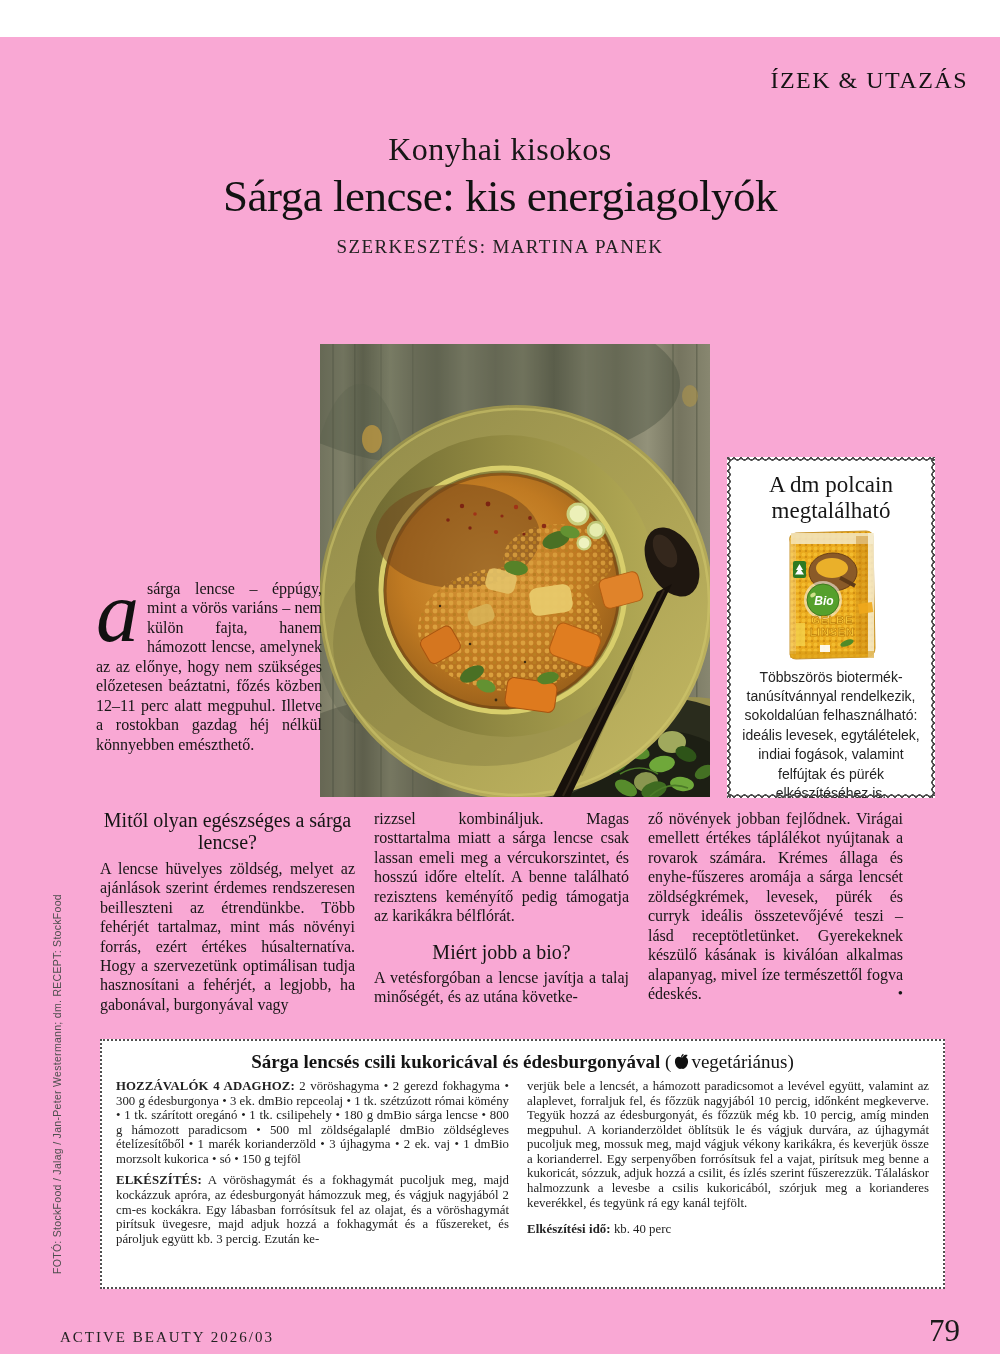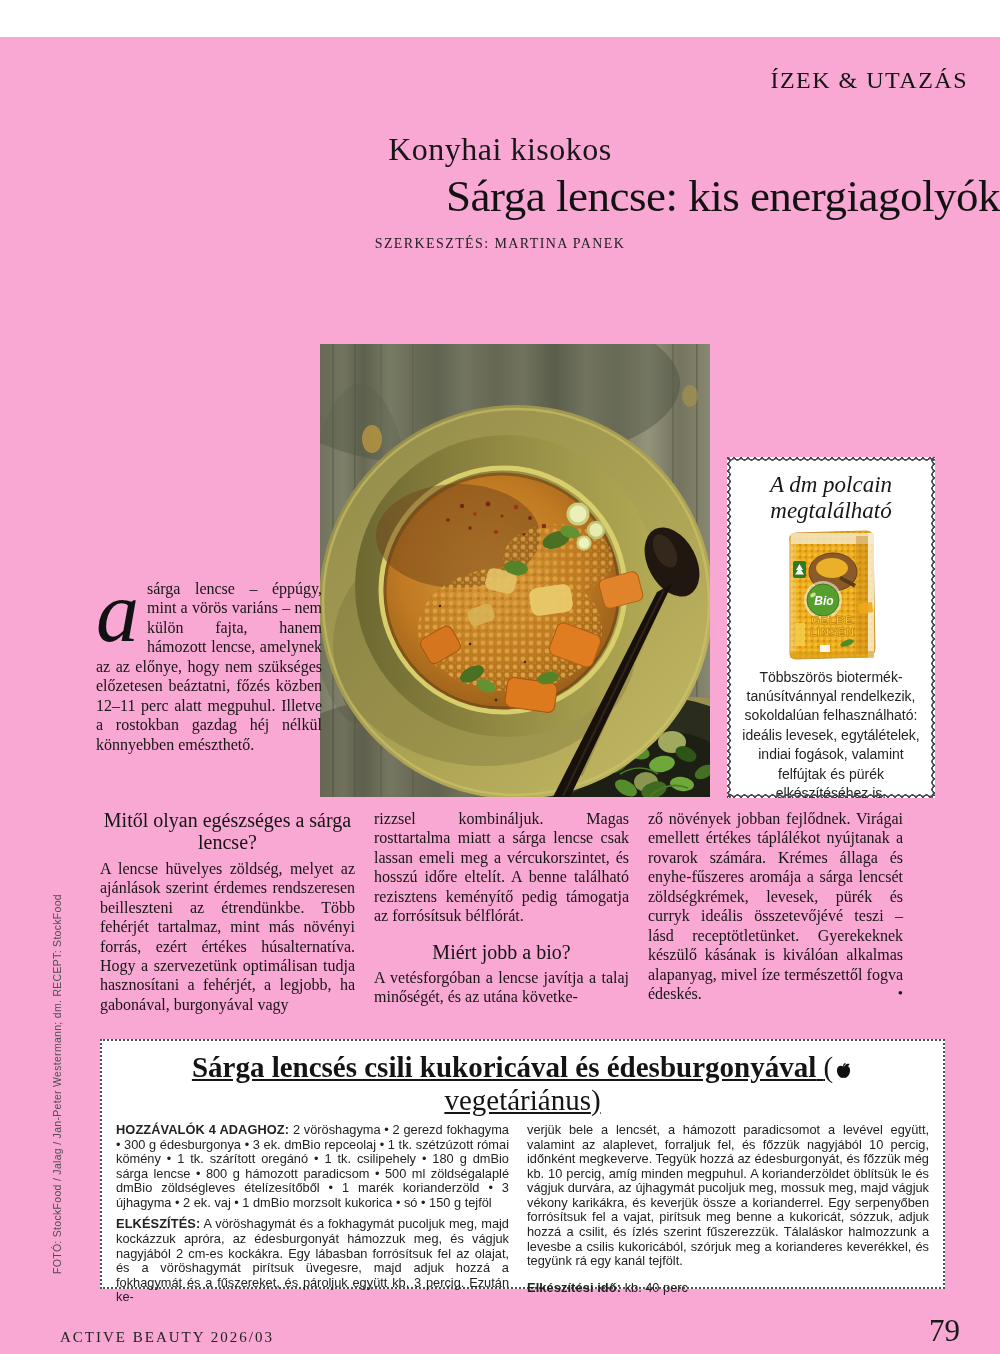--- a/index.html
+++ b/index.html
@@ -4,41 +4,41 @@
 <style>
   html,body{margin:0;padding:0;background:#ffffff;}
   .page{position:relative;width:1000px;height:1354px;background:#f9a8d4;overflow:hidden;
         font-family:"Liberation Serif",serif;color:#1b1b1b;margin-top:37px;}
 
   .section-label{position:absolute;top:30px;right:32px;font-size:24px;letter-spacing:1.5px;
         font-family:"Liberation Serif",serif;color:#141414;}
 
   .masthead{position:absolute;top:94px;left:0;width:100%;text-align:center;}
   .kicker{font-size:32px;letter-spacing:.5px;color:#171717;}
-  .title{margin:2px 0 0;font-size:45px;font-weight:400;letter-spacing:-.5px;color:#121212;text-align:right;}
+  .title{margin:2px 0 0;font-size:45px;font-weight:400;letter-spacing:-.5px;color:#121212;}
   .subtitle{width:800px;margin:12px auto 0;font-size:23.5px;line-height:1.26;color:#1d1d1d;}
-  .byline{margin-top:14px;font-size:14px;letter-spacing:1.4px;color:#222;}
+  .byline{margin-top:14px;font-size:19px;letter-spacing:1.4px;color:#222;}
 
   .photo{position:absolute;left:320px;top:307px;width:390px;height:453px;}
   .photo svg{display:block;}
 
   
   .dm-box{position:absolute;left:727px;top:420px;width:208px;height:341px;box-sizing:border-box;
         background:#fff;text-align:center;}
   .wavy-h{position:absolute;left:0;width:100%;height:5px;
         background:radial-gradient(circle at 3.5px -0.5px, rgba(0,0,0,0) 2.6px, #4c4c4c 2.7px, #4c4c4c 4px, rgba(0,0,0,0) 4.4px) repeat-x;
         background-size:7px 5px;}
   .wavy-h.bottom{bottom:0;transform:scaleY(-1);}
   .wavy-h.top{top:0;}
   .wavy-v{position:absolute;top:0;height:100%;width:5px;
         background:radial-gradient(circle at -0.5px 3.5px, rgba(0,0,0,0) 2.6px, #4c4c4c 2.7px, #4c4c4c 4px, rgba(0,0,0,0) 4.4px) repeat-y;
         background-size:5px 7px;}
   .wavy-v.left{left:0;}
   .wavy-v.right{right:0;transform:scaleX(-1);}
-  .dm-title{margin:15px 8px 4px;font-size:23px;font-weight:400;line-height:1.12;color:#161616;font-style:italic;}
+  .dm-title{margin:15px 8px 4px;font-size:23px;font-weight:400;line-height:1.12;color:#161616;}
   .product-art{width:96px;height:134px;margin:4px auto 6px;}
   .dm-text{margin:2px 9px 0;font-family:"Liberation Sans",sans-serif;font-size:14px;
         line-height:1.39;color:#232323;}
 
   
   .intro{position:absolute;left:96px;top:542px;width:226px;font-size:16px;line-height:1.215;
         text-align:justify;color:#151515;}
   .dropcap{float:left;font-style:italic;font-size:86px;line-height:58px;height:58px;
         margin:4px 8px 0 0;color:#111;}
 
@@ -46,24 +46,24 @@
   .cols{position:absolute;left:100px;top:772px;width:820px;display:flex;gap:19px;}
   .col{width:255px;font-size:16px;line-height:1.215;text-align:justify;color:#151515;}
   .col h3{margin:0 0 5px;font-size:20px;font-weight:400;text-align:center;line-height:1.12;color:#141414;}
   .col h3.mid{margin:15px 0 5px;}
   .col p{margin:0;}
   .endmark{float:right;font-size:15px;line-height:1.2;}
 
   
   .recipe{position:absolute;left:100px;top:1002px;width:845px;height:250px;box-sizing:border-box;
         border:2px dotted #4f4f4f;padding:8px 14px 6px;background:#fff;}
-  .recipe-title{margin:2px 0 6px;text-align:center;font-size:29px;font-weight:700;color:#141414;text-decoration:underline;}
+  .recipe-title{margin:2px 0 6px;text-align:center;font-size:19px;font-weight:700;color:#141414;}
   .recipe-title .diet{font-weight:400;}
   .apple{vertical-align:-2px;margin:0 2px 0 3px;}
-  .recipe-cols{display:flex;gap:18px;font-family:Liberation Sans, sans-serif;font-size:12.8px;
+  .recipe-cols{display:flex;gap:18px;font-family:Liberation Serif, serif;font-size:12.8px;
         line-height:1.14;color:#222;text-align:justify;}
   .rcol-left{width:393px;flex:none;}
   .rcol-right{flex:1;}
   .recipe-cols p{margin:0 0 7px;}
   .recipe-cols b{letter-spacing:.1px;}
   .time{margin-top:12px !important;}
 
   
   .credit{position:absolute;left:-153px;top:1041px;width:420px;text-align:center;
         transform:rotate(-90deg);font-family:"Liberation Sans",sans-serif;font-size:10.5px;
@@ -283,21 +283,21 @@
     <span class="dropcap">a</span>
     <span>sárga lencse – éppúgy, mint a vörös variáns – nem külön fajta, hanem hámozott lencse, amelynek az az előnye, hogy nem szükséges előzetesen beáztatni, főzés közben 12–11 perc alatt megpuhul. Illetve a rostokban gazdag héj nélkül könnyebben emészthető.</span>
   </div>
 
   <section class="cols">
     <div class="col">
       <h3>Mitől olyan egészséges a sárga lencse?</h3>
       <p>A lencse hüvelyes zöldség, melyet az ajánlások szerint érdemes rendszeresen beilleszteni az étrendünkbe. Több fehérjét tartalmaz, mint más növényi forrás, ezért értékes húsalternatíva. Hogy a szervezetünk optimálisan tudja hasznosítani a fehérjét, a legjobb, ha gabonával, burgonyával vagy</p>
     </div>
     <div class="col">
-      <p>rizzsel kombináljuk. Magas rosttartalma miatt a sárga lencse csak lassan emeli meg a vércukorszintet, és hosszú időre eltelít. A benne található rezisztens keményítő pedig támogatja az forrósítsuk bélflórát.</p>
+      <p>rizzsel kombináljuk. Magas rosttartalma miatt a sárga lencse csak lassan emeli meg a vércukorszintet, és hosszú időre eltelít. A benne található rezisztens keményítő pedig támogatja az karikákra bélflórát.</p>
       <h3 class="mid">Miért jobb a bio?</h3>
       <p>A vetésforgóban a lencse javítja a talaj minőségét, és az utána követke-</p>
     </div>
     <div class="col">
       <p><span>ző növények jobban fejlődnek. Virágai emellett értékes táplálékot nyújtanak a rovarok számára. Krémes állaga és enyhe-fűszeres aromája a sárga lencsét zöldségkrémek, levesek, pürék és curryk ideális összetevőjévé teszi – lásd receptötletünket. Gyerekeknek készülő kásának is kiválóan alkalmas alapanyag, mivel íze természettől fogva édeskés.</span><span class="endmark">•</span></p>
     </div>
   </section>
 
   <section class="recipe">
     <h2 class="recipe-title"><span>Sárga lencsés csili kukoricával és édesburgonyával</span>

